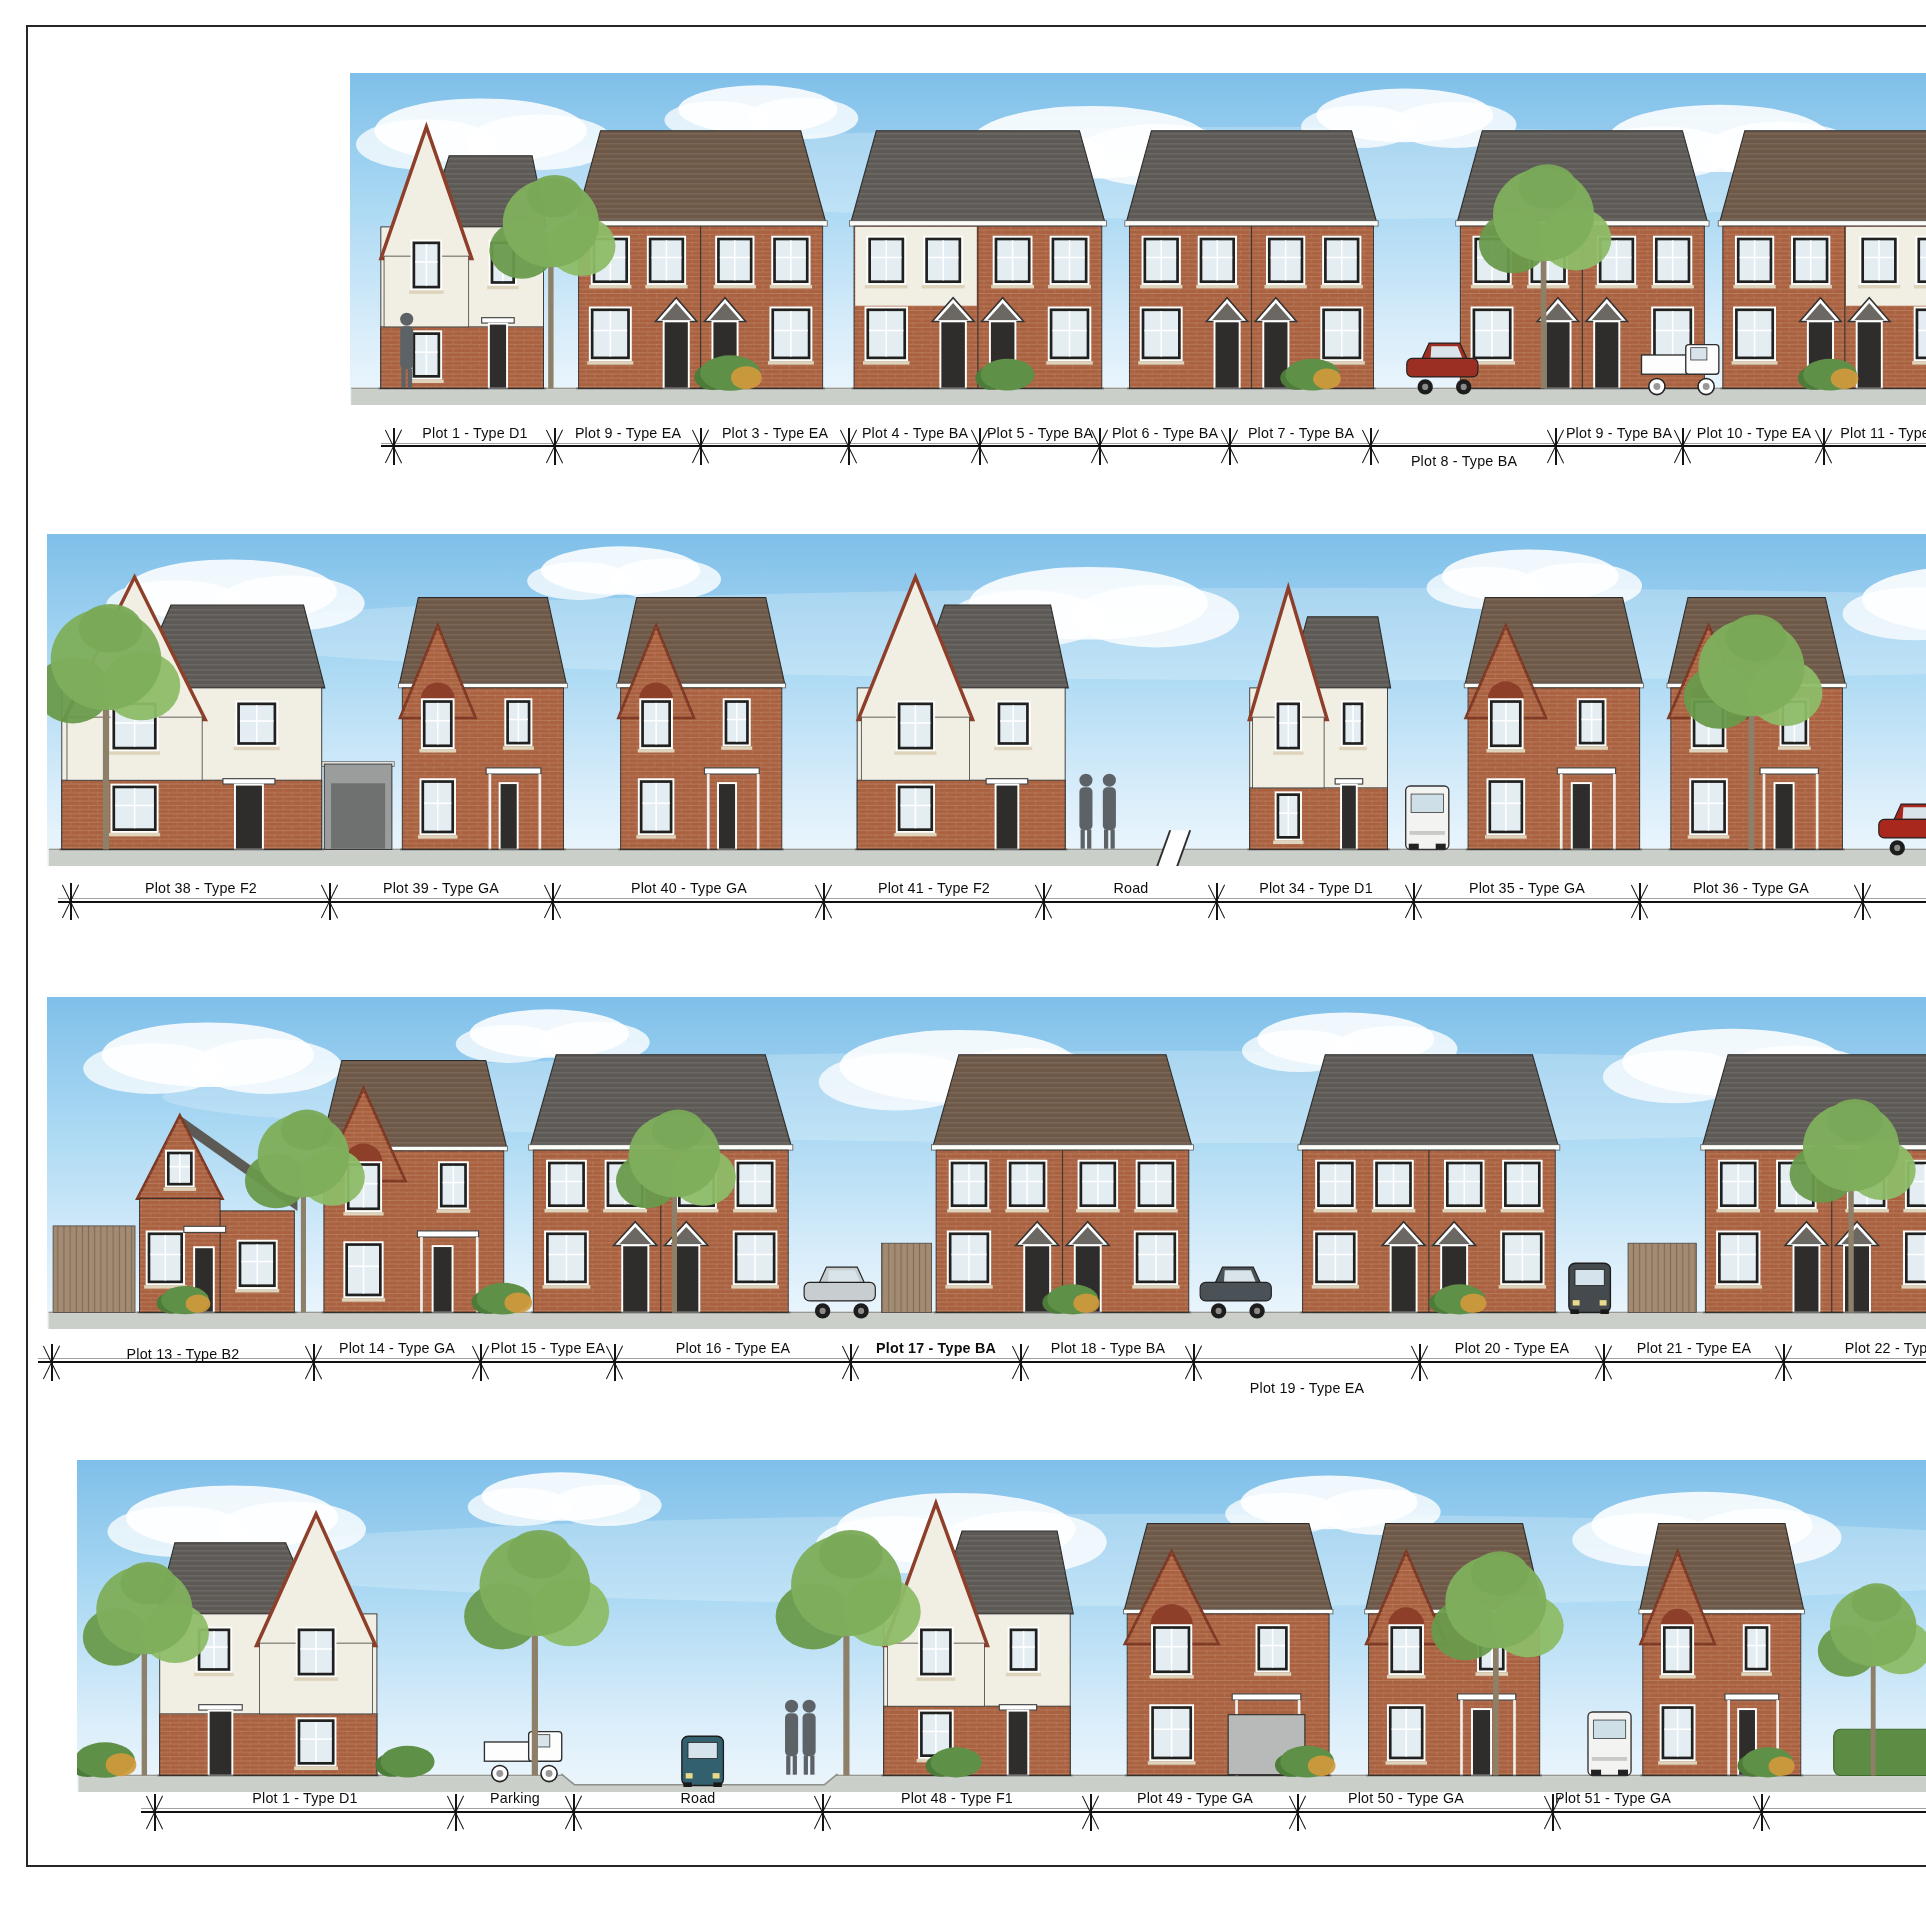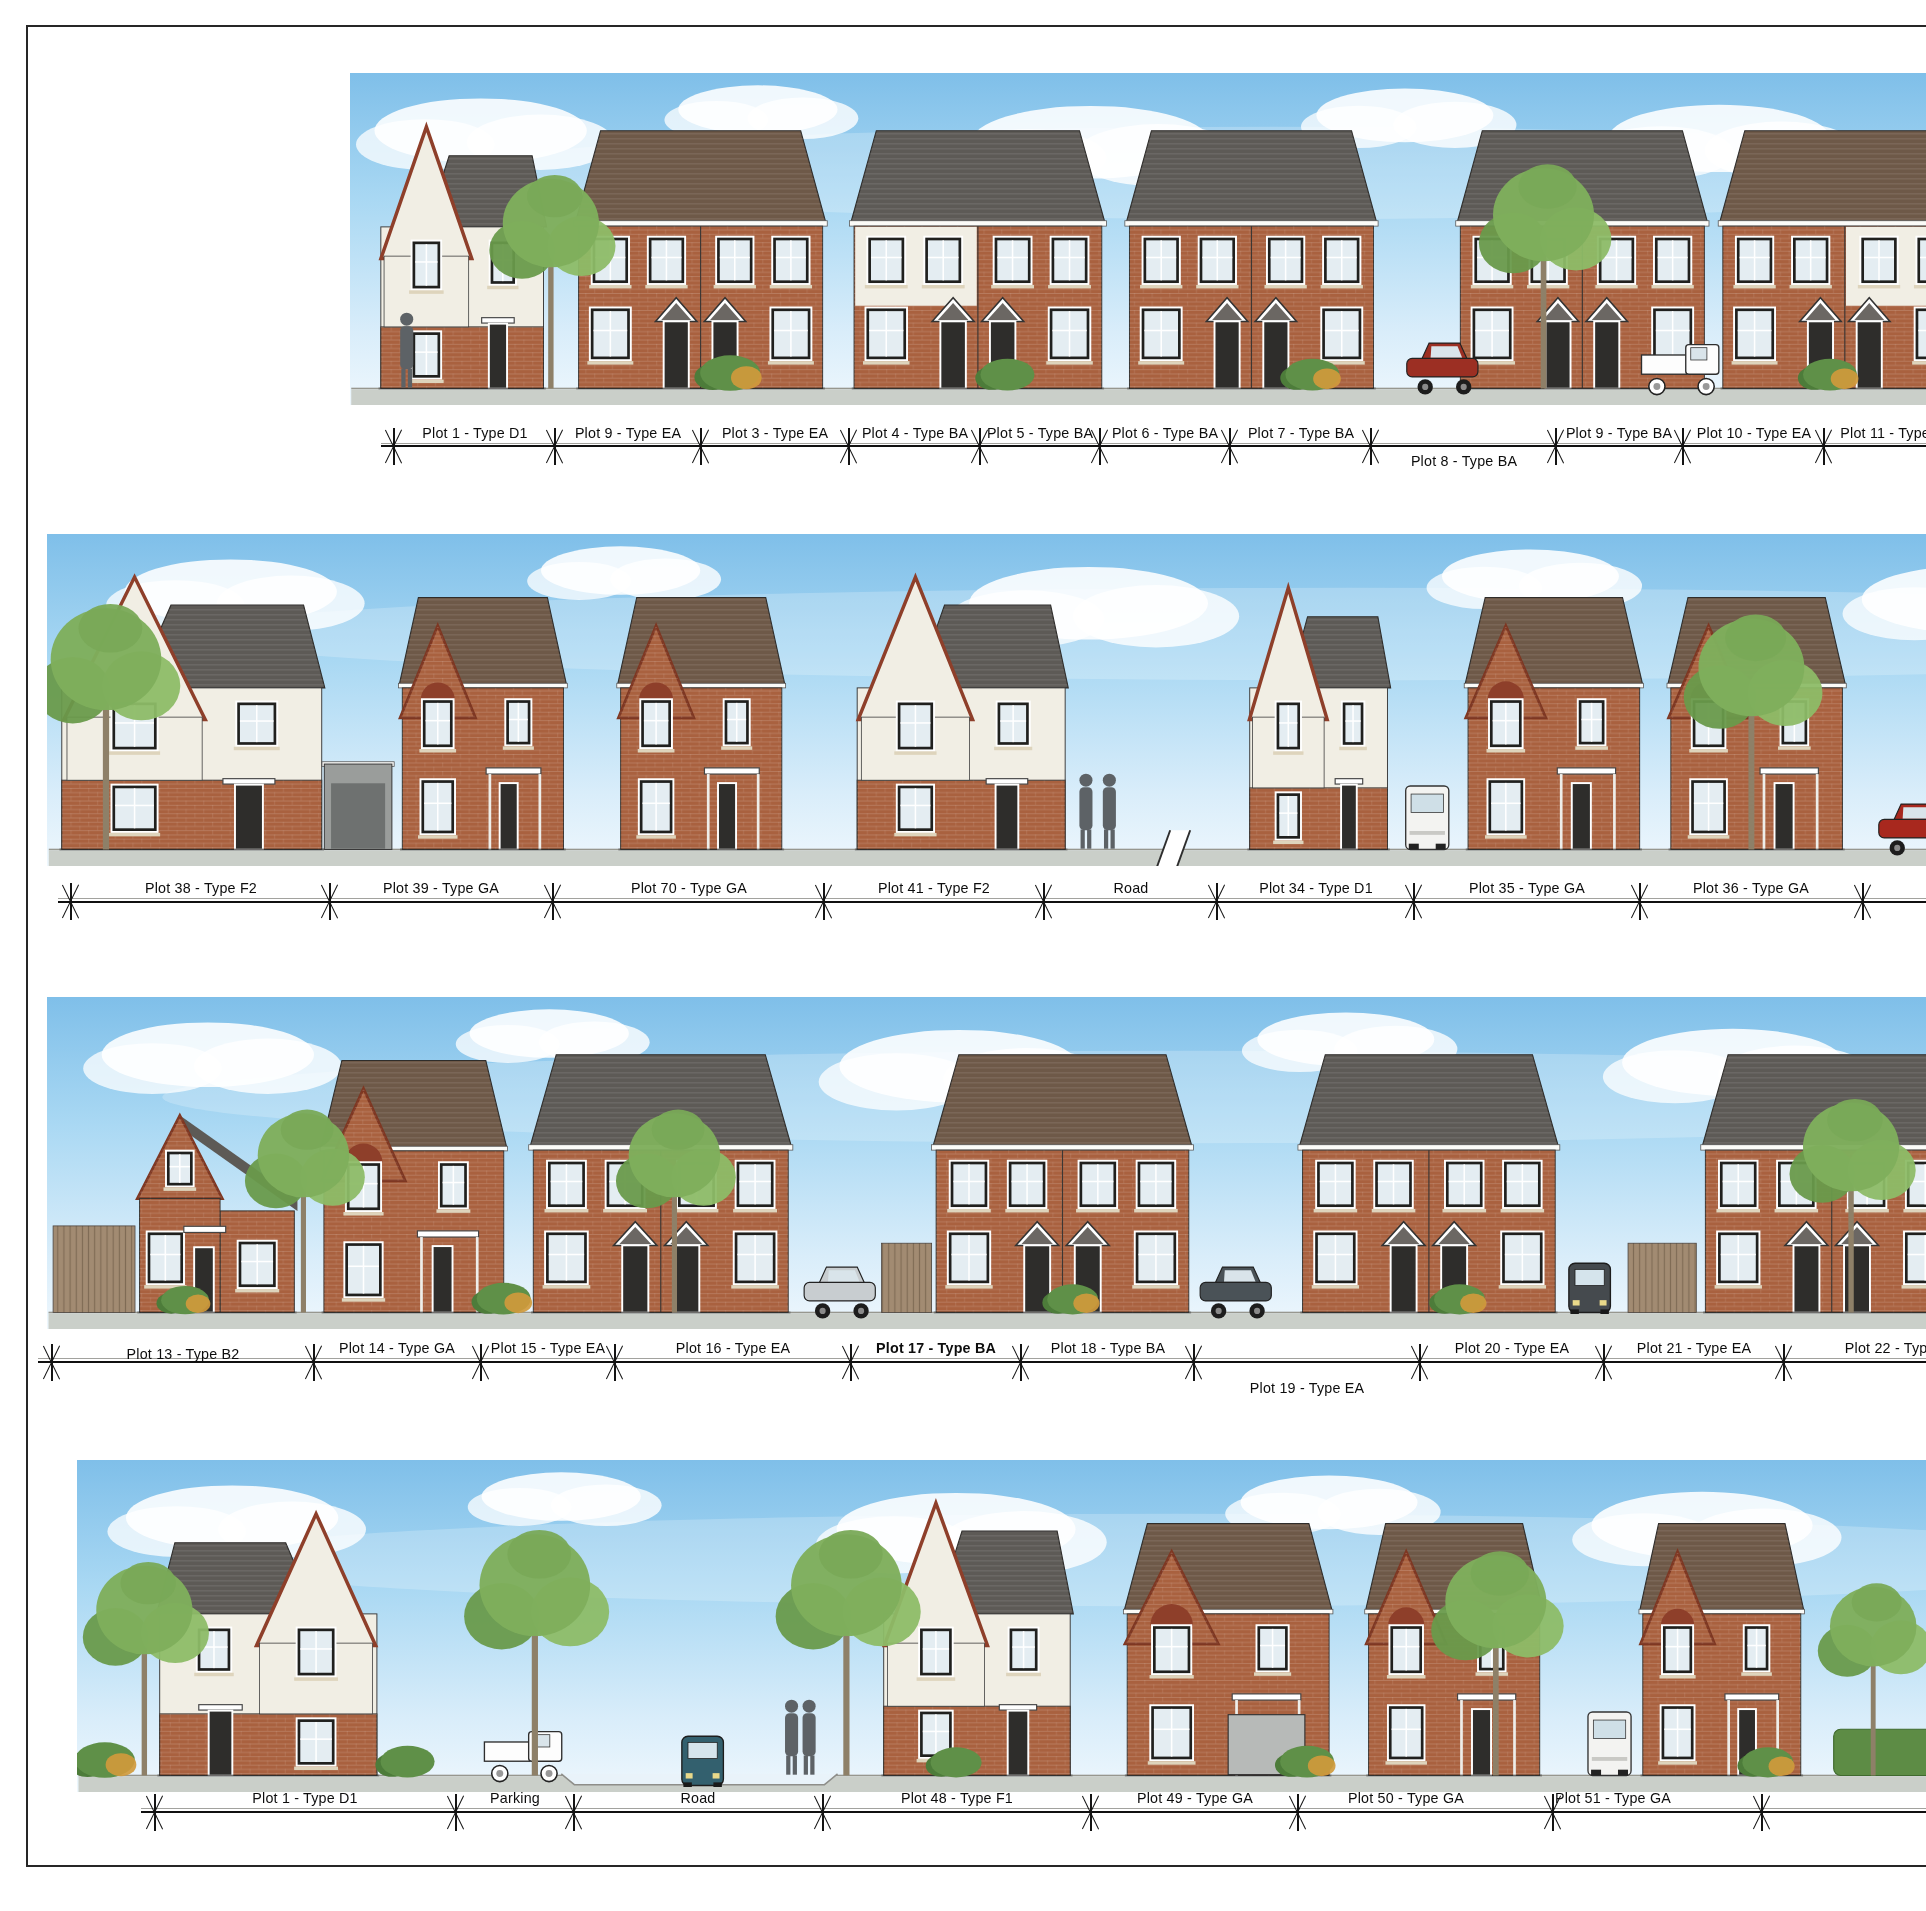--- a/index.html
+++ b/index.html
@@ -1753,21 +1753,21 @@
         <div class="tick" style="left:1863px;top:901px;">
           <i></i>
           <i class="d1"></i>
           <i class="d2"></i>
         </div>
         <div class="tick" style="left:2154px;top:901px;"></div>
         <div class="tick" style="left:2340px;top:901px;"></div>
         <div class="tick" style="left:2540px;top:901px;"></div>
         <span class="dimlabel" style="left:201px;top:896px;">Plot 38 - Type F2</span>
         <span class="dimlabel" style="left:441px;top:896px;">Plot 39 - Type GA</span>
-        <span class="dimlabel" style="left:689px;top:896px;">Plot 70 - Type GA</span>
+        <span class="dimlabel" style="left:689px;top:896px;">Plot 40 - Type GA</span>
         <span class="dimlabel" style="left:934px;top:896px;">Plot 41 - Type F2</span>
         <span class="dimlabel" style="left:1131px;top:896px;">Road</span>
         <span class="dimlabel" style="left:1316px;top:896px;">Plot 34 - Type D1</span>
         <span class="dimlabel" style="left:1527px;top:896px;">Plot 35 - Type GA</span>
         <span class="dimlabel" style="left:1751px;top:896px;">Plot 36 - Type GA</span>
       </div>
       <div class="dim">
         <div class="dimline2" style="left:38px;top:1358px;width:2256px;"></div>
         <div class="dimline" style="left:38px;top:1361px;width:2256px;"></div>
         <div class="tick" style="left:52px;top:1362px;">

